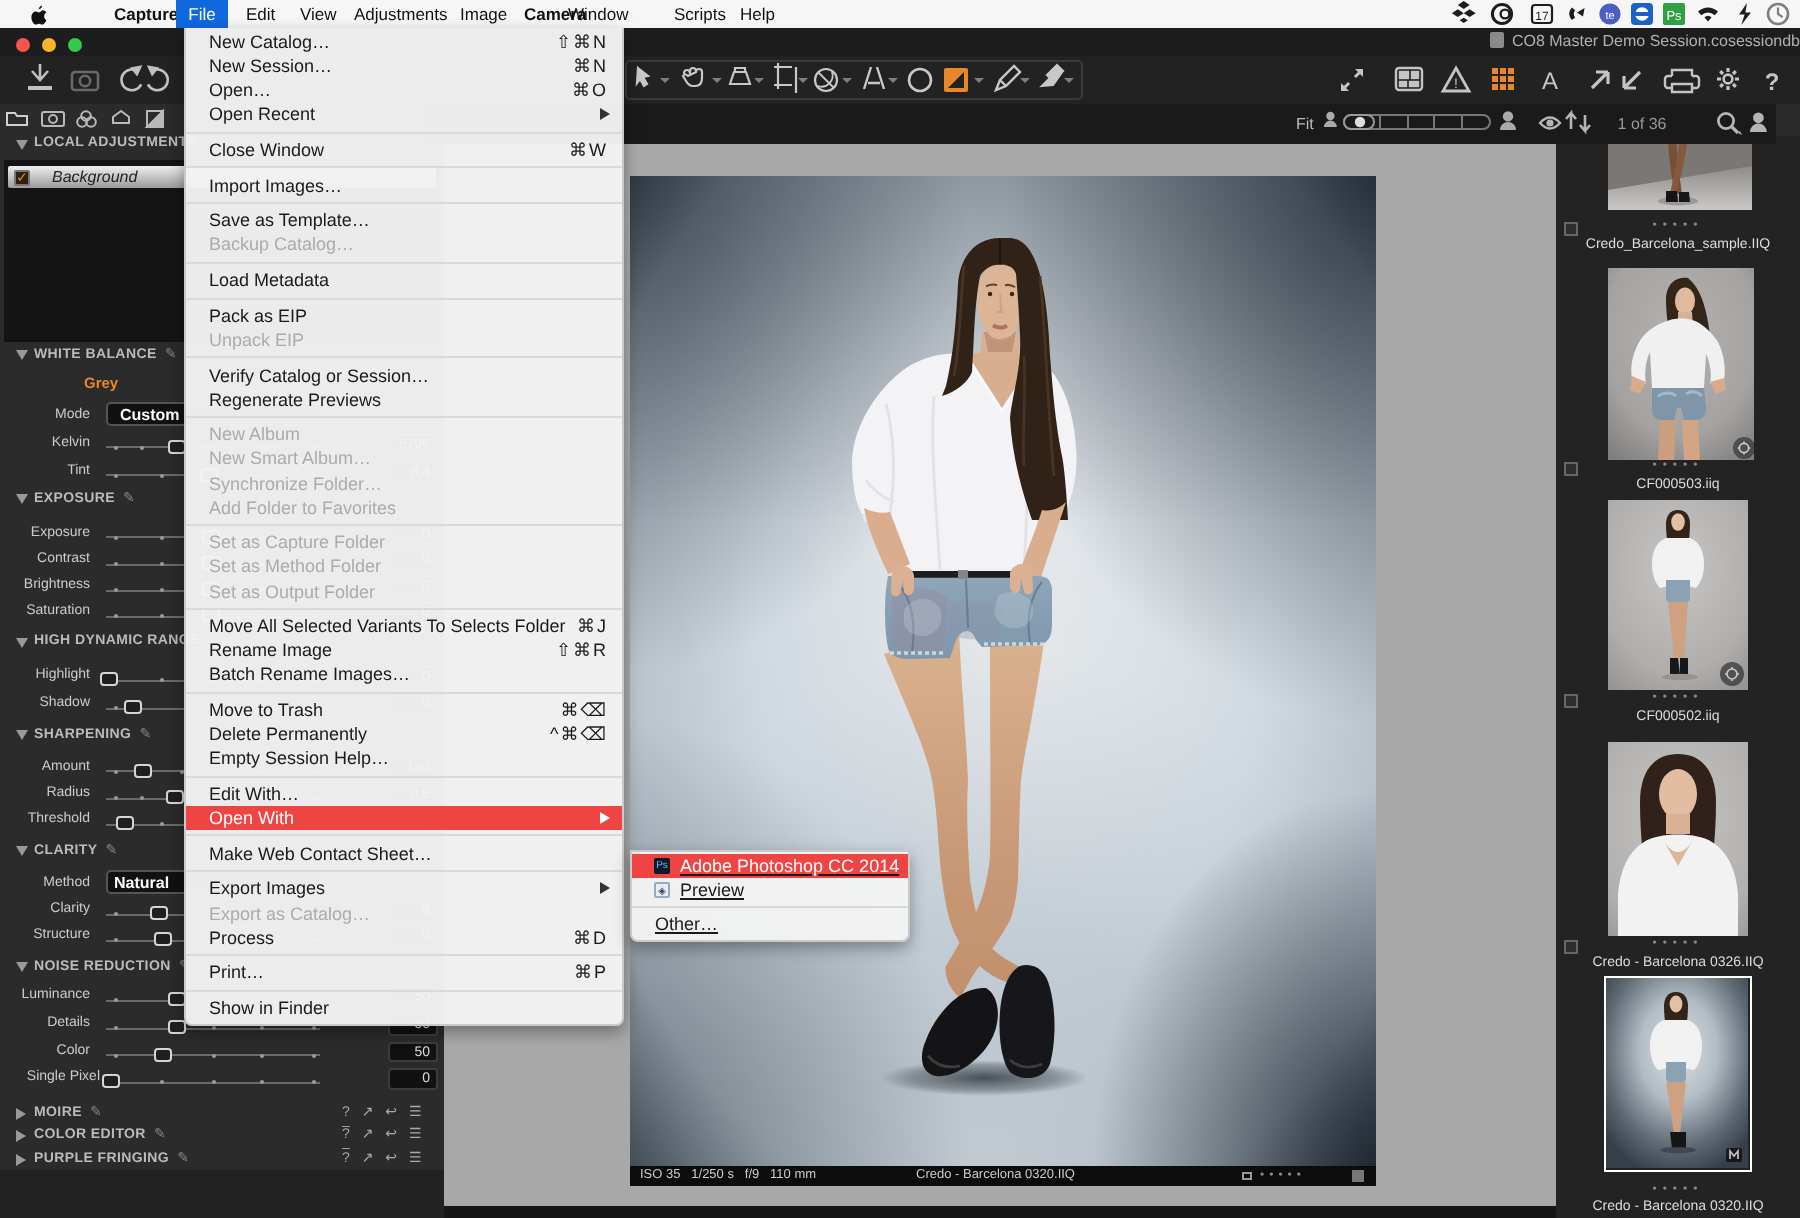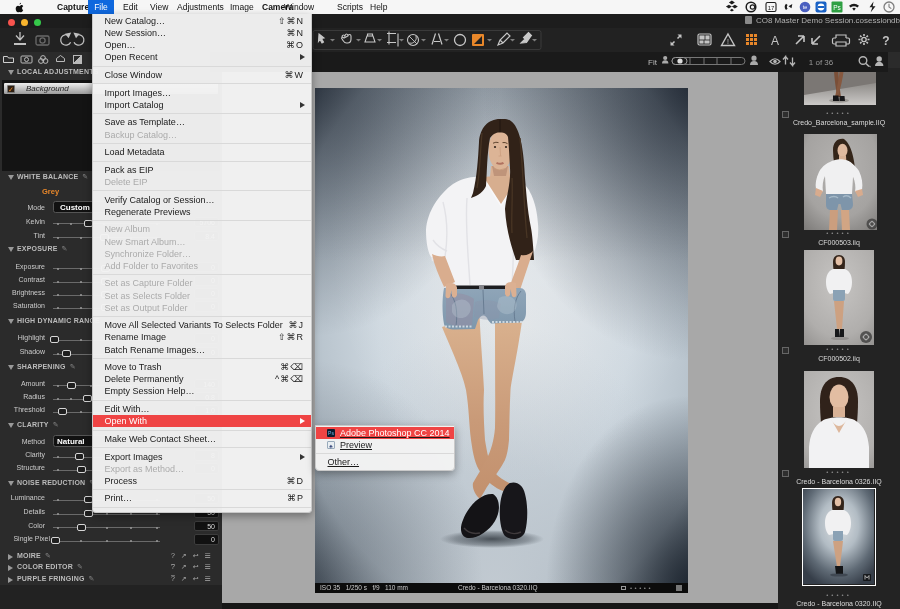--- a/index.html
+++ b/index.html
@@ -743,61 +743,61 @@
 
 <div class="abs" id="menu">
   <div class="mrow">New Catalog…<span class="sc">⇧⌘N</span></div>
   <div class="mrow">New Session…<span class="sc">⌘N</span></div>
   <div class="mrow">Open…<span class="sc">⌘O</span></div>
   <div class="mrow">Open Recent<span class="subarr"></span></div>
   <div class="msep"></div>
   <div class="mrow">Close Window<span class="sc">⌘W</span></div>
   <div class="msep"></div>
   <div class="mrow">Import Images…</div>
-  <div class="mrow">Import Catalog<span class="subarr"></span></div>
   <div class="msep"></div>
   <div class="mrow">Save as Template…</div>
   <div class="mrow dis">Backup Catalog…</div>
   <div class="msep"></div>
   <div class="mrow">Load Metadata</div>
   <div class="msep"></div>
   <div class="mrow">Pack as EIP</div>
-  <div class="mrow dis">Delete EIP</div>
+  <div class="mrow dis">Unpack EIP</div>
   <div class="msep"></div>
   <div class="mrow">Verify Catalog or Session…</div>
   <div class="mrow">Regenerate Previews</div>
   <div class="msep"></div>
   <div class="mrow dis">New Album</div>
   <div class="mrow dis">New Smart Album…</div>
   <div class="mrow dis">Synchronize Folder…</div>
   <div class="mrow dis">Add Folder to Favorites</div>
   <div class="msep"></div>
   <div class="mrow dis">Set as Capture Folder</div>
-  <div class="mrow dis">Set as Selects Folder</div>
+  <div class="mrow dis">Set as Method Folder</div>
   <div class="mrow dis">Set as Output Folder</div>
   <div class="msep"></div>
   <div class="mrow">Move All Selected Variants To Selects Folder<span class="sc">⌘J</span></div>
   <div class="mrow">Rename Image<span class="sc">⇧⌘R</span></div>
   <div class="mrow">Batch Rename Images…</div>
   <div class="msep"></div>
   <div class="mrow">Move to Trash<span class="sc">⌘⌫</span></div>
   <div class="mrow">Delete Permanently<span class="sc">^⌘⌫</span></div>
   <div class="mrow">Empty Session Help…</div>
   <div class="msep"></div>
   <div class="mrow">Edit With…</div>
   <div class="mrow hl">Open With<span class="subarr"></span></div>
   <div class="msep"></div>
   <div class="mrow">Make Web Contact Sheet…</div>
   <div class="msep"></div>
   <div class="mrow">Export Images<span class="subarr"></span></div>
-  <div class="mrow dis">Export as Method…</div>
+  <div class="mrow dis">Export as Catalog…</div>
   <div class="mrow">Process<span class="sc">⌘D</span></div>
   <div class="msep"></div>
   <div class="mrow">Print…<span class="sc">⌘P</span></div>
   <div class="msep"></div>
+  <div class="mrow">Show in Finder</div>
   <div style="height:2px;"></div>
 </div>
 
 <div class="abs" id="submenu">
   <div class="mrow hl" style="padding-left:24px;">
     <span style="position:absolute; left:11px; top:2.5px; width:8px; height:8px; background:#0b1b2e; border-radius:1px; color:#7ab7e8; font-size:5px; text-align:center; line-height:8px;">Ps</span>
     Adobe Photoshop CC 2014</div>
   <div class="mrow" style="padding-left:24px;">
     <span style="position:absolute; left:11px; top:2.5px; width:8px; height:8px; background:#e9eef2; border:0.5px solid #9ab; border-radius:1px; color:#347; font-size:5px; text-align:center; line-height:8px;">◈</span>
     Preview</div>

